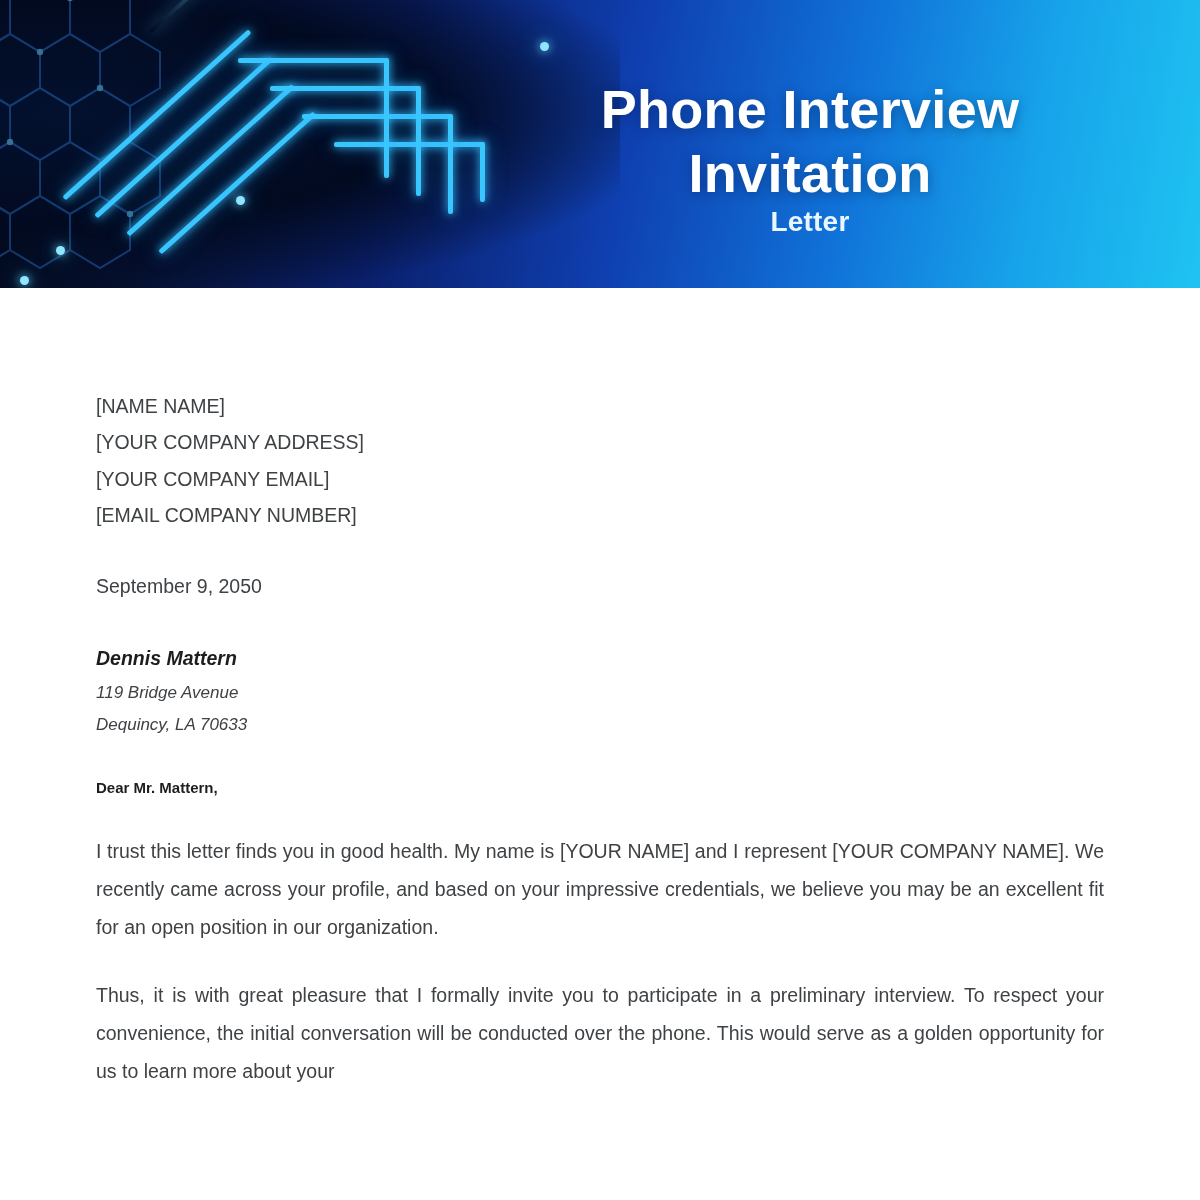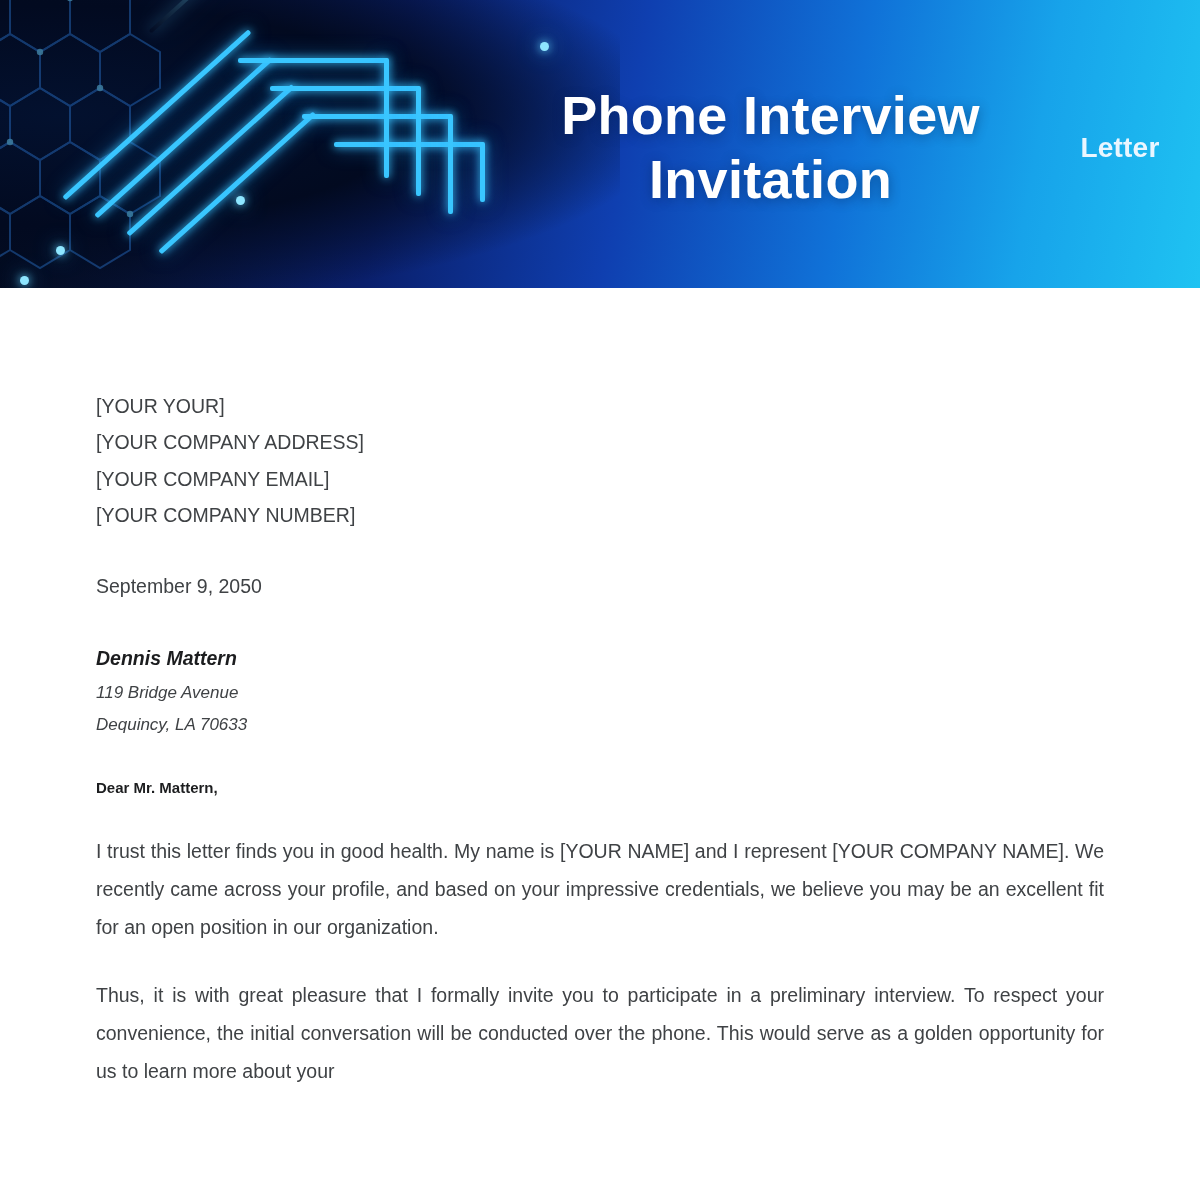--- a/index.html
+++ b/index.html
@@ -58,24 +58,24 @@
   }
   .node {
     position: absolute;
     width: 9px; height: 9px;
     border-radius: 50%;
     background: #8ee6ff;
     box-shadow: 0 0 10px #62d5ff, 0 0 22px rgba(60,180,255,.8);
   }
   .banner-title-wrap {
     position: absolute;
-    right: 0; top: 4px;
+    right: 0; top: 14px;
     width: 760px; height: 288px;
     display: flex;
-    flex-direction: row;
+    flex-direction: column;
     align-items: center;
     justify-content: center;
     padding-right: 20px;
   }
   .banner-title {
     color: #ffffff;
     font-size: 54px;
     font-weight: bold;
     line-height: 1.18;
     text-align: center;
@@ -192,24 +192,24 @@
 
     <div class="banner-title-wrap">
       <div class="banner-title">Phone Interview Invitation</div>
       <div class="banner-subtitle">Letter</div>
     </div>
   </div>
 
   <div class="body-wrap">
 
     <div class="sender-block">
-      <div class="sender-line">[YOUR YOUR]</div>
+      <div class="sender-line">[NAME NAME]</div>
       <div class="sender-line">[YOUR COMPANY ADDRESS]</div>
       <div class="sender-line">[YOUR COMPANY EMAIL]</div>
-      <div class="sender-line">[YOUR COMPANY NUMBER]</div>
+      <div class="sender-line">[EMAIL COMPANY NUMBER]</div>
     </div>
 
     <div class="date-line">September 9, 2050</div>
 
     <div class="recipient-block">
       <div class="recipient-name">Dennis Mattern</div>
       <div class="recipient-line">119 Bridge Avenue</div>
       <div class="recipient-line">Dequincy, LA 70633</div>
     </div>
 

